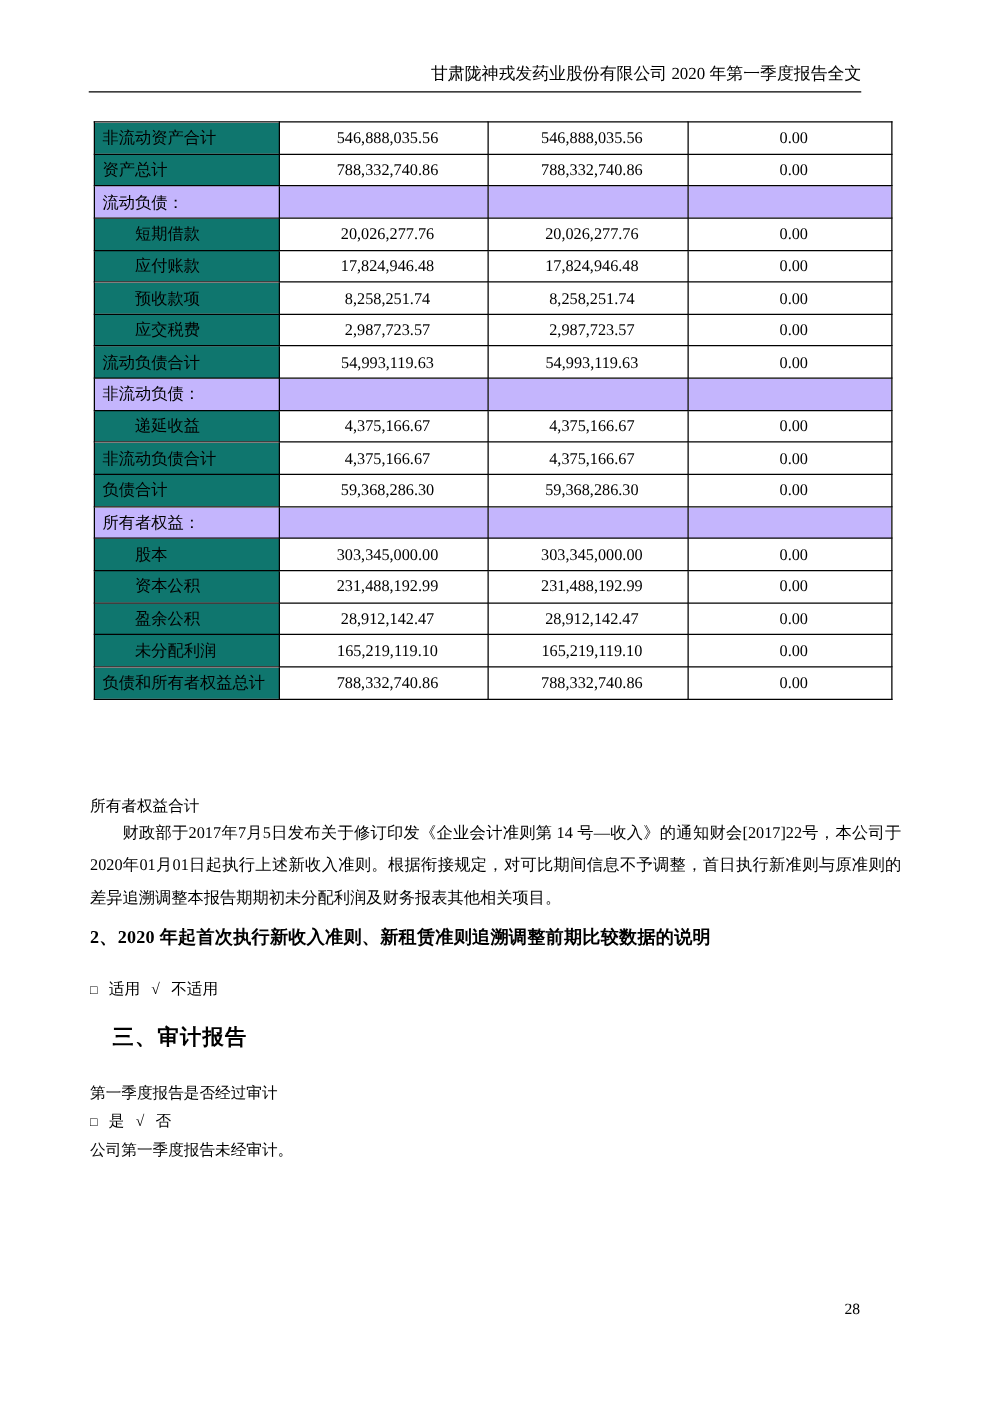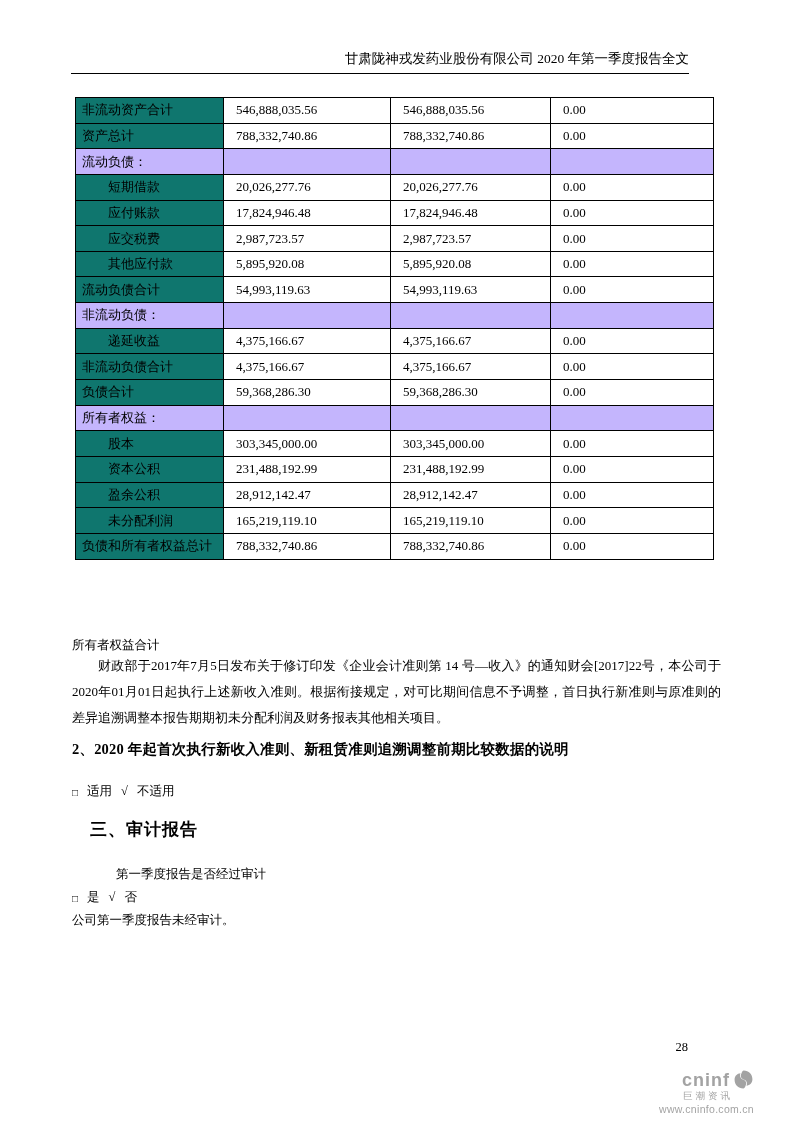--- a/index.html
+++ b/index.html
@@ -40,21 +40,21 @@
   .fin-table td {
     border: 1px solid #000;
     height: 25.65px;
     padding: 1px 6px;
     overflow: hidden;
     white-space: nowrap;
     vertical-align: middle;
   }
   .fin-table td.label { background: #0f766e; text-align: left; }
   .fin-table td.label.indent { padding-left: 32px; margin-left: 36px; }
-  .fin-table td.num { text-align: left; background: #ffffff; padding-left: 12px; }
+  .fin-table td.num { text-align: center; background: #ffffff; padding-left: 12px; }
   .fin-table tr.section td { background: #c4b5fd; }
 
   
   .note-title {
     position: absolute;
     left: 72px;
     top: 637px;
     font-size: 12.5px;
   }
   .note-para {
@@ -98,21 +98,21 @@
   }
   .opt-line .box-glyph { font-size: 10px; position: relative; top: 1px; }
   .opt-applicability { top: 783px; }
   .opt-audit { top: 889px; }
 
   .body-line {
     position: absolute;
     left: 72px;
     font-size: 12.5px;
   }
-  .audit-question { top: 866px; margin-left: 44px; }
+  .audit-question { top: 866px; }
   .audit-note { top: 912px; }
 
   .page-number {
     position: absolute;
     top: 1040px;
     right: 72px;
     font-size: 12.5px;
   }
 
   
@@ -188,29 +188,29 @@
           <td class="num">20,026,277.76</td>
           <td class="num">0.00</td>
         </tr>
         <tr>
           <td class="label indent">应付账款</td>
           <td class="num">17,824,946.48</td>
           <td class="num">17,824,946.48</td>
           <td class="num">0.00</td>
         </tr>
         <tr>
+          <td class="label indent">预收款项</td>
+          <td class="num">8,258,251.74</td>
+          <td class="num">8,258,251.74</td>
+          <td class="num">0.00</td>
+        </tr>
+        <tr>
           <td class="label indent">应交税费</td>
           <td class="num">2,987,723.57</td>
           <td class="num">2,987,723.57</td>
-          <td class="num">0.00</td>
-        </tr>
-        <tr>
-          <td class="label indent">其他应付款</td>
-          <td class="num">5,895,920.08</td>
-          <td class="num">5,895,920.08</td>
           <td class="num">0.00</td>
         </tr>
         <tr>
           <td class="label">流动负债合计</td>
           <td class="num">54,993,119.63</td>
           <td class="num">54,993,119.63</td>
           <td class="num">0.00</td>
         </tr>
         <tr class="section">
           <td class="label">非流动负债：</td>
@@ -295,25 +295,14 @@
     <span class="box-glyph">□</span>
     <span>是</span>
     <span>√</span>
     <span>否</span>
   </div>
 
   <div class="body-line audit-note">公司第一季度报告未经审计。</div>
 
   <div class="page-number">28</div>
 
-  <div class="logo">
-    <div class="logo-row">
-      <span class="logo-brand">cninf</span>
-      <svg width="21" height="21" viewBox="0 0 24 24" aria-hidden="true">
-        <path d="M12.2 1.8 C18 1.8 22.2 5.9 22.2 11.8 C22.2 15.9 19.4 18.9 15.4 19.1 C16.8 16.1 15.6 12.9 12.4 11.9 C9.3 10.9 8 7.9 9.6 5 C10.4 3.1 11.2 1.8 12.2 1.8 Z" fill="#a3a3a3"></path>
-        <path d="M11.8 22.2 C6 22.2 1.8 18.1 1.8 12.2 C1.8 8.1 4.6 5.1 8.6 4.9 C7.2 7.9 8.4 11.1 11.6 12.1 C14.7 13.1 16 16.1 14.4 19 C13.6 20.9 12.8 22.2 11.8 22.2 Z" fill="#a3a3a3"></path>
-      </svg>
-    </div>
-    <div class="logo-cn">巨潮资讯</div>
-    <div class="logo-url">www.cninfo.com.cn</div>
-  </div>
 
 </div>
 
 </body></html>

